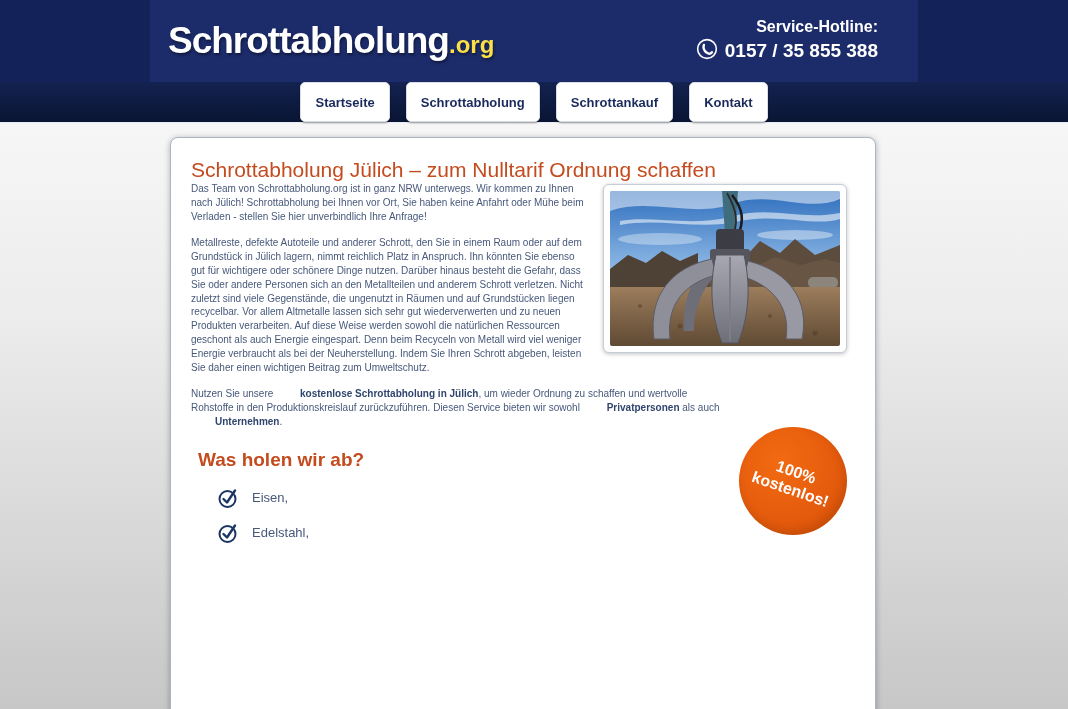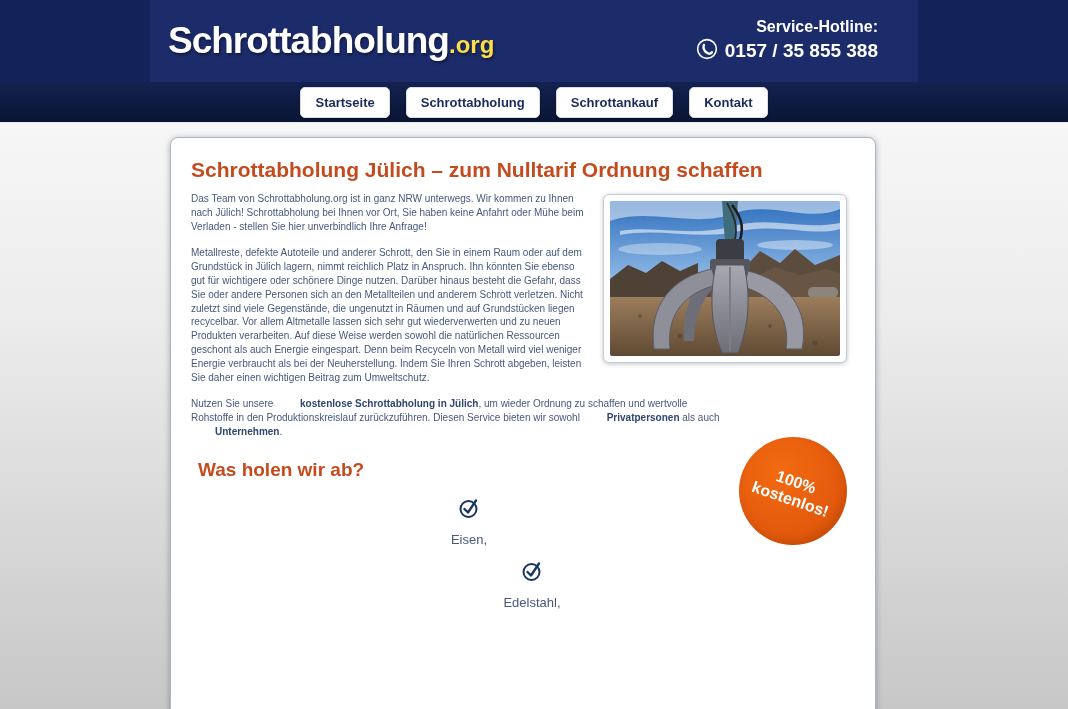--- a/index.html
+++ b/index.html
@@ -20,38 +20,38 @@
   .logo { display: flex; align-items: baseline; cursor: pointer; text-shadow: 1px 2px 3px rgba(0,0,0,.45); }
   .logo-main { color: #ffffff; font-size: 37px; font-weight: 700; letter-spacing: -1px; }
   .logo-suffix { color: #fde047; font-size: 24px; font-weight: 700; margin-left: 0; }
   .hotline { text-align: right; color: #ffffff; }
   .hotline-label { font-size: 16px; font-weight: 700; line-height: 1.3; }
   .hotline-number { display: flex; justify-content: flex-end; align-items: center; gap: 7px; font-size: 19px; font-weight: 700; }
 
   
   .main-nav {
     height: 41px; background: linear-gradient(180deg, #132250 0%, #0a1534 100%);
-    display: flex; justify-content: center; align-items: center; gap: 16px;
+    display: flex; justify-content: center; gap: 16px;
     border-bottom: 1px solid #e8edf5;
   }
   .nav-btn {
     background: #ffffff; color: #1b2a5c; font-family: inherit;
     font-size: 13px; font-weight: 700; padding: 8px 14px;
     border: 1px solid #d9dde5; border-radius: 5px;
     box-shadow: 0 1px 2px rgba(0,0,0,.4); cursor: pointer; line-height: 1;
   }
 
   
   .card {
     width: 706px; min-height: 640px; margin: 14px 0 0 170px;
     background: #ffffff; border: 1px solid #a9b6c6; border-radius: 8px;
     box-shadow: 0 1px 6px rgba(0,0,0,.28);
     padding: 20px 28px 40px 20px;
   }
-  .page-title { font-size: 21px; font-weight: 700; color: #c44b1e; margin: 0 0 10px; }
+  .page-title { font-size: 21px; font-weight: 400; color: #c44b1e; margin: 0 0 0; }
   .section-title { font-size: 19px; font-weight: 700; color: #c44b1e; margin: 20px 7px 8px; clear: left; }
   .card p { font-size: 10px; line-height: 1.38; color: #47587b; margin: 0 0 13px; }
   .card p b { color: #2f456e; padding-left: 24px; }
 
   .photo-frame {
     float: right; margin: 2px 0 12px 16px; padding: 6px;
     background: #ffffff; border: 1px solid #c6cdd6; border-radius: 6px;
     box-shadow: 0 1px 4px rgba(0,0,0,.25);
   }
   .photo-frame svg { display: block; border-radius: 2px; }
@@ -62,21 +62,21 @@
     background: radial-gradient(circle at 38% 32%, #f26a10 0%, #e65c0e 55%, #dd5204 100%);
     display: flex; align-items: center; justify-content: center;
     box-shadow: inset -3px -5px 10px rgba(0,0,0,.12);
   }
   .badge-text {
     transform: rotate(19deg); text-align: center;
     color: #ffffff; font-size: 16px; font-weight: 700; line-height: 1.15;
   }
 
   .checklist { list-style: none; margin: 16px 0 0 26px; padding: 0; }
-  .check-item { display: flex; align-items: center; gap: 13px; margin-bottom: 13px; font-size: 13px; color: #47587b; flex-direction: column; }
+  .check-item { display: flex; align-items: center; gap: 13px; margin-bottom: 13px; font-size: 13px; color: #47587b; }
   .check-item svg { flex: 0 0 auto; }
 </style>
 </head>
 <body>
 
 <header class="site-header">
   <div class="header-inner">
     <div class="logo">
       <span class="logo-main">Schrottabholung</span>
       <span class="logo-suffix">.org</span>

